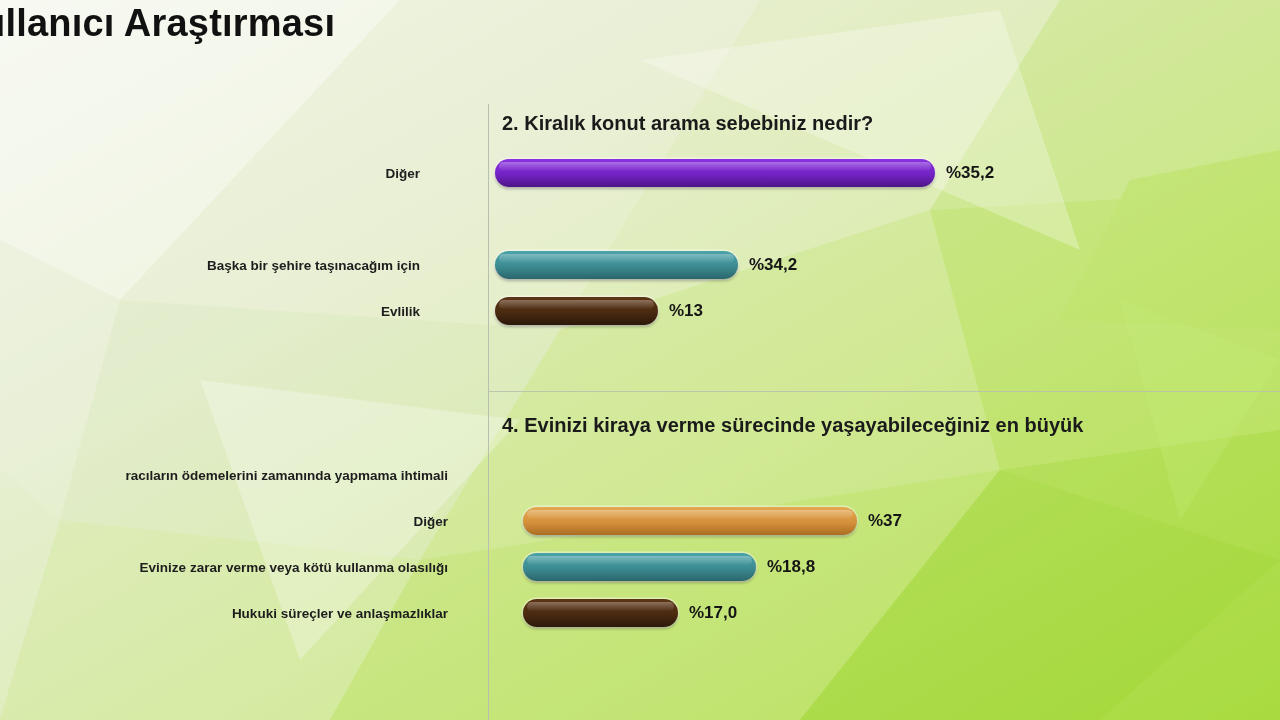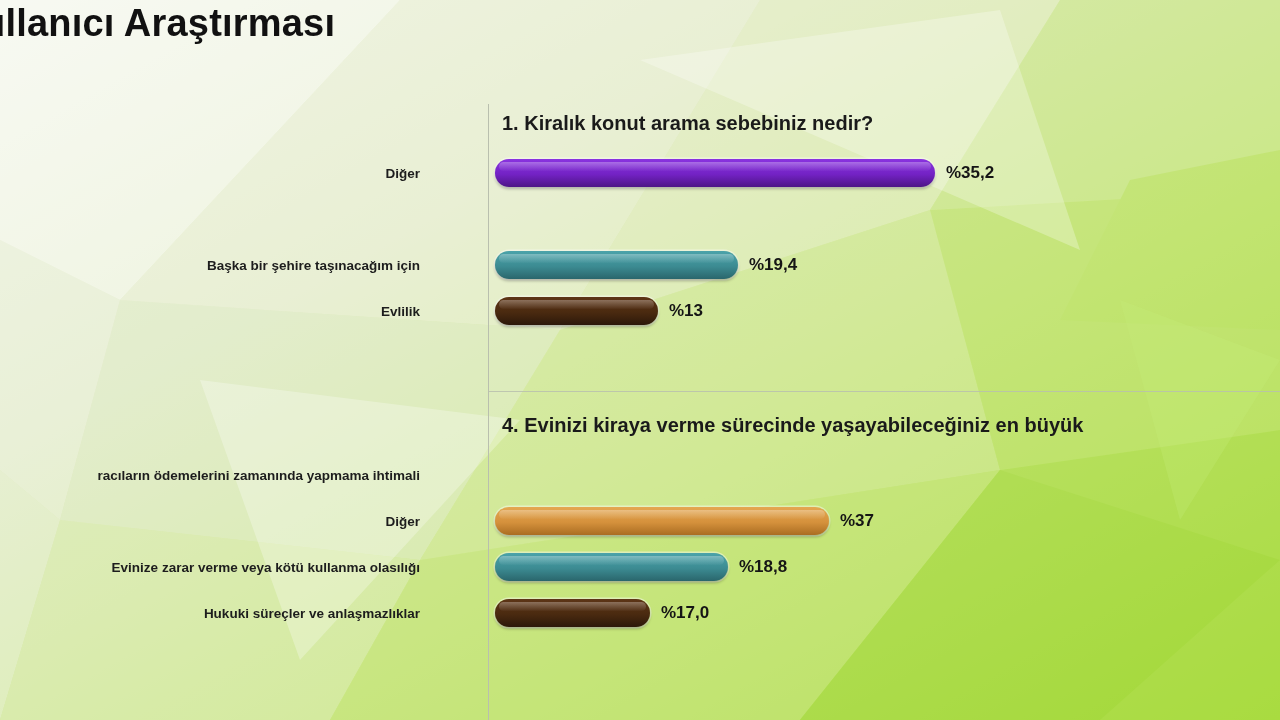--- a/index.html
+++ b/index.html
@@ -169,59 +169,59 @@
   <div id="title-bar">
     <div id="doc-title">ullanıcı Araştırması</div>
   </div>
 
   <div class="axis-line-v" style="left:488px; top:104px; height:288px;"></div>
   <div class="axis-line-v" style="left:488px; top:392px; height:328px;"></div>
 
   <div class="axis-line-h" style="left:488px; top:391px; width:792px;"></div>
 
   <div class="chart" style="top:0;">
-    <div class="chart-title" style="top:112px;">1. Kiralık konut arama sebebiniz nedir?</div>
+    <div class="chart-title" style="top:112px;">2. Kiralık konut arama sebebiniz nedir?</div>
 
     <div class="rows" style="top:150px;">
 
       <div class="row">
         <div class="row-label">Diğer</div>
         <div class="bar-wrap">
           <div class="bar" style="width:440px; background:linear-gradient(to bottom,#8a33e0 0%,#7322C4 55%,#4d1586 100%);"></div>
           <div class="bar-value">%35,2</div>
         </div>
       </div>
 
       <div class="row">
       </div>
 
       <div class="row">
         <div class="row-label">Başka bir şehire taşınacağım için</div>
         <div class="bar-wrap">
           <div class="bar" style="width:243px; background:linear-gradient(to bottom,#4ba3aa 0%,#3C8B92 55%,#2a666c 100%);"></div>
-          <div class="bar-value">%19,4</div>
+          <div class="bar-value">%34,2</div>
         </div>
       </div>
 
       <div class="row">
         <div class="row-label">Evlilik</div>
         <div class="bar-wrap">
           <div class="bar" style="width:163px; background:linear-gradient(to bottom,#5d3516 0%,#4A2A10 55%,#2c180a 100%);"></div>
           <div class="bar-value">%13</div>
         </div>
       </div>
 
 
     </div>
   </div>
 
   <div class="chart" style="top:0;">
     <div class="chart-title" style="top:414px;">4. Evinizi kiraya verme sürecinde yaşayabileceğiniz en büyük</div>
 
-    <div class="rows" style="top:452px;">
+    <div class="rows" style="top:452px;margin-left:28px;">
 
       <div class="row">
         <div class="row-label">racıların ödemelerini zamanında yapmama ihtimali</div>
       </div>
 
       <div class="row">
         <div class="row-label">Diğer</div>
         <div class="bar-wrap">
           <div class="bar" style="width:334px; background:linear-gradient(to bottom,#e4a751 0%,#D5913C 55%,#aa6d22 100%);"></div>
           <div class="bar-value">%37</div>

